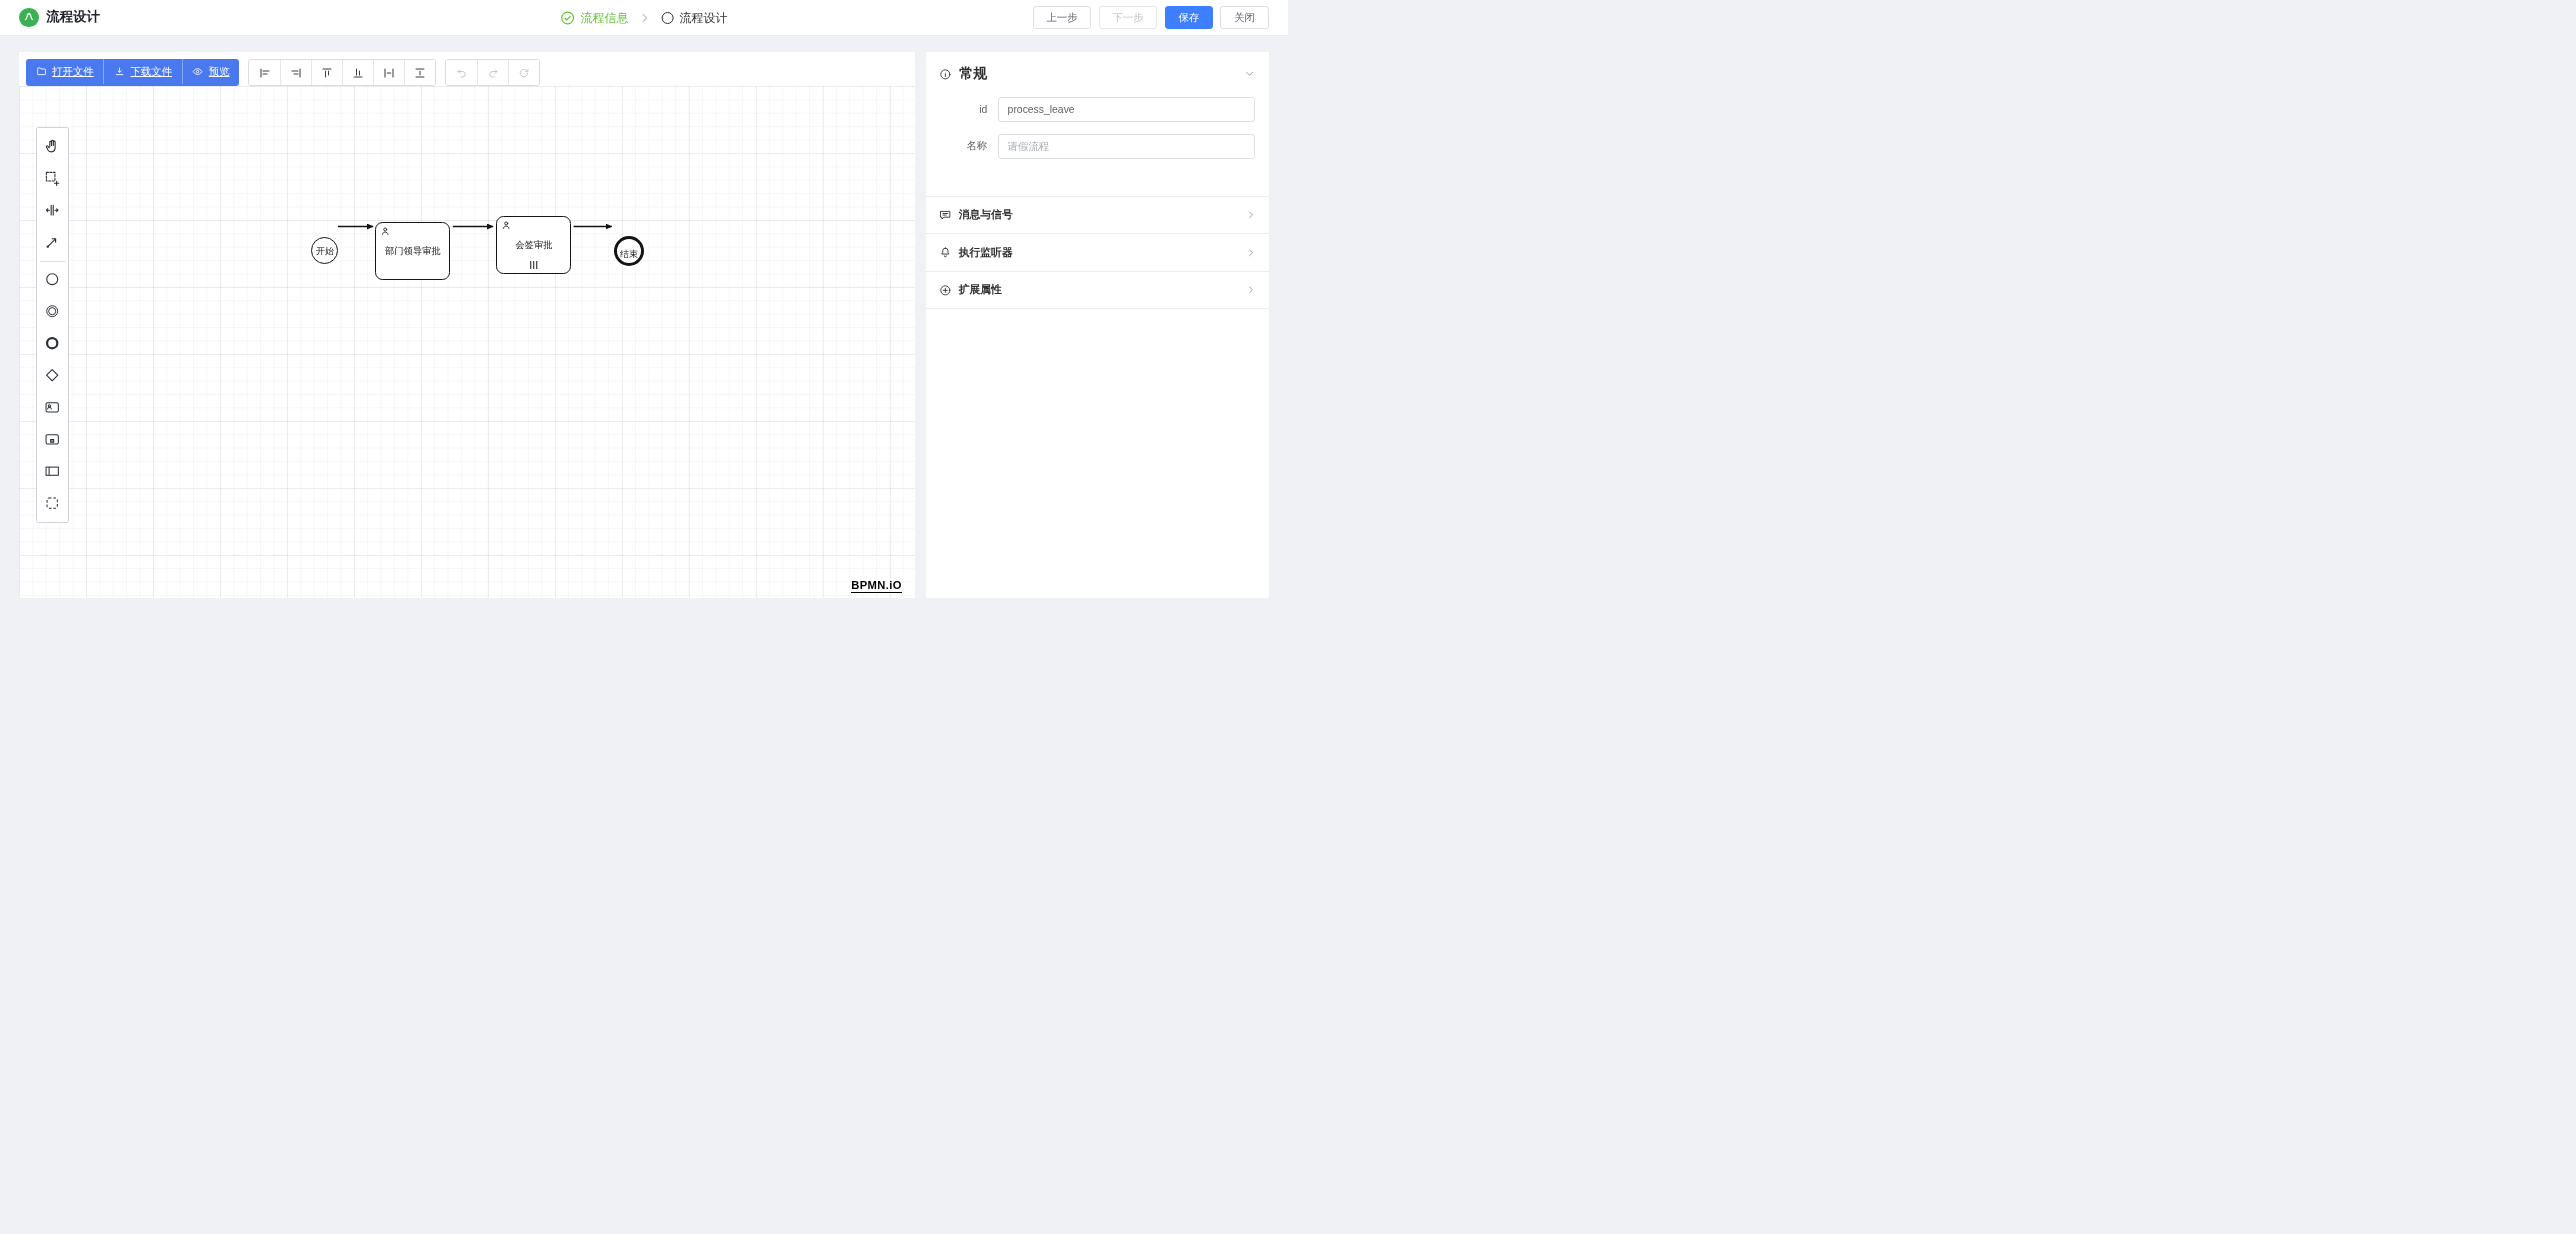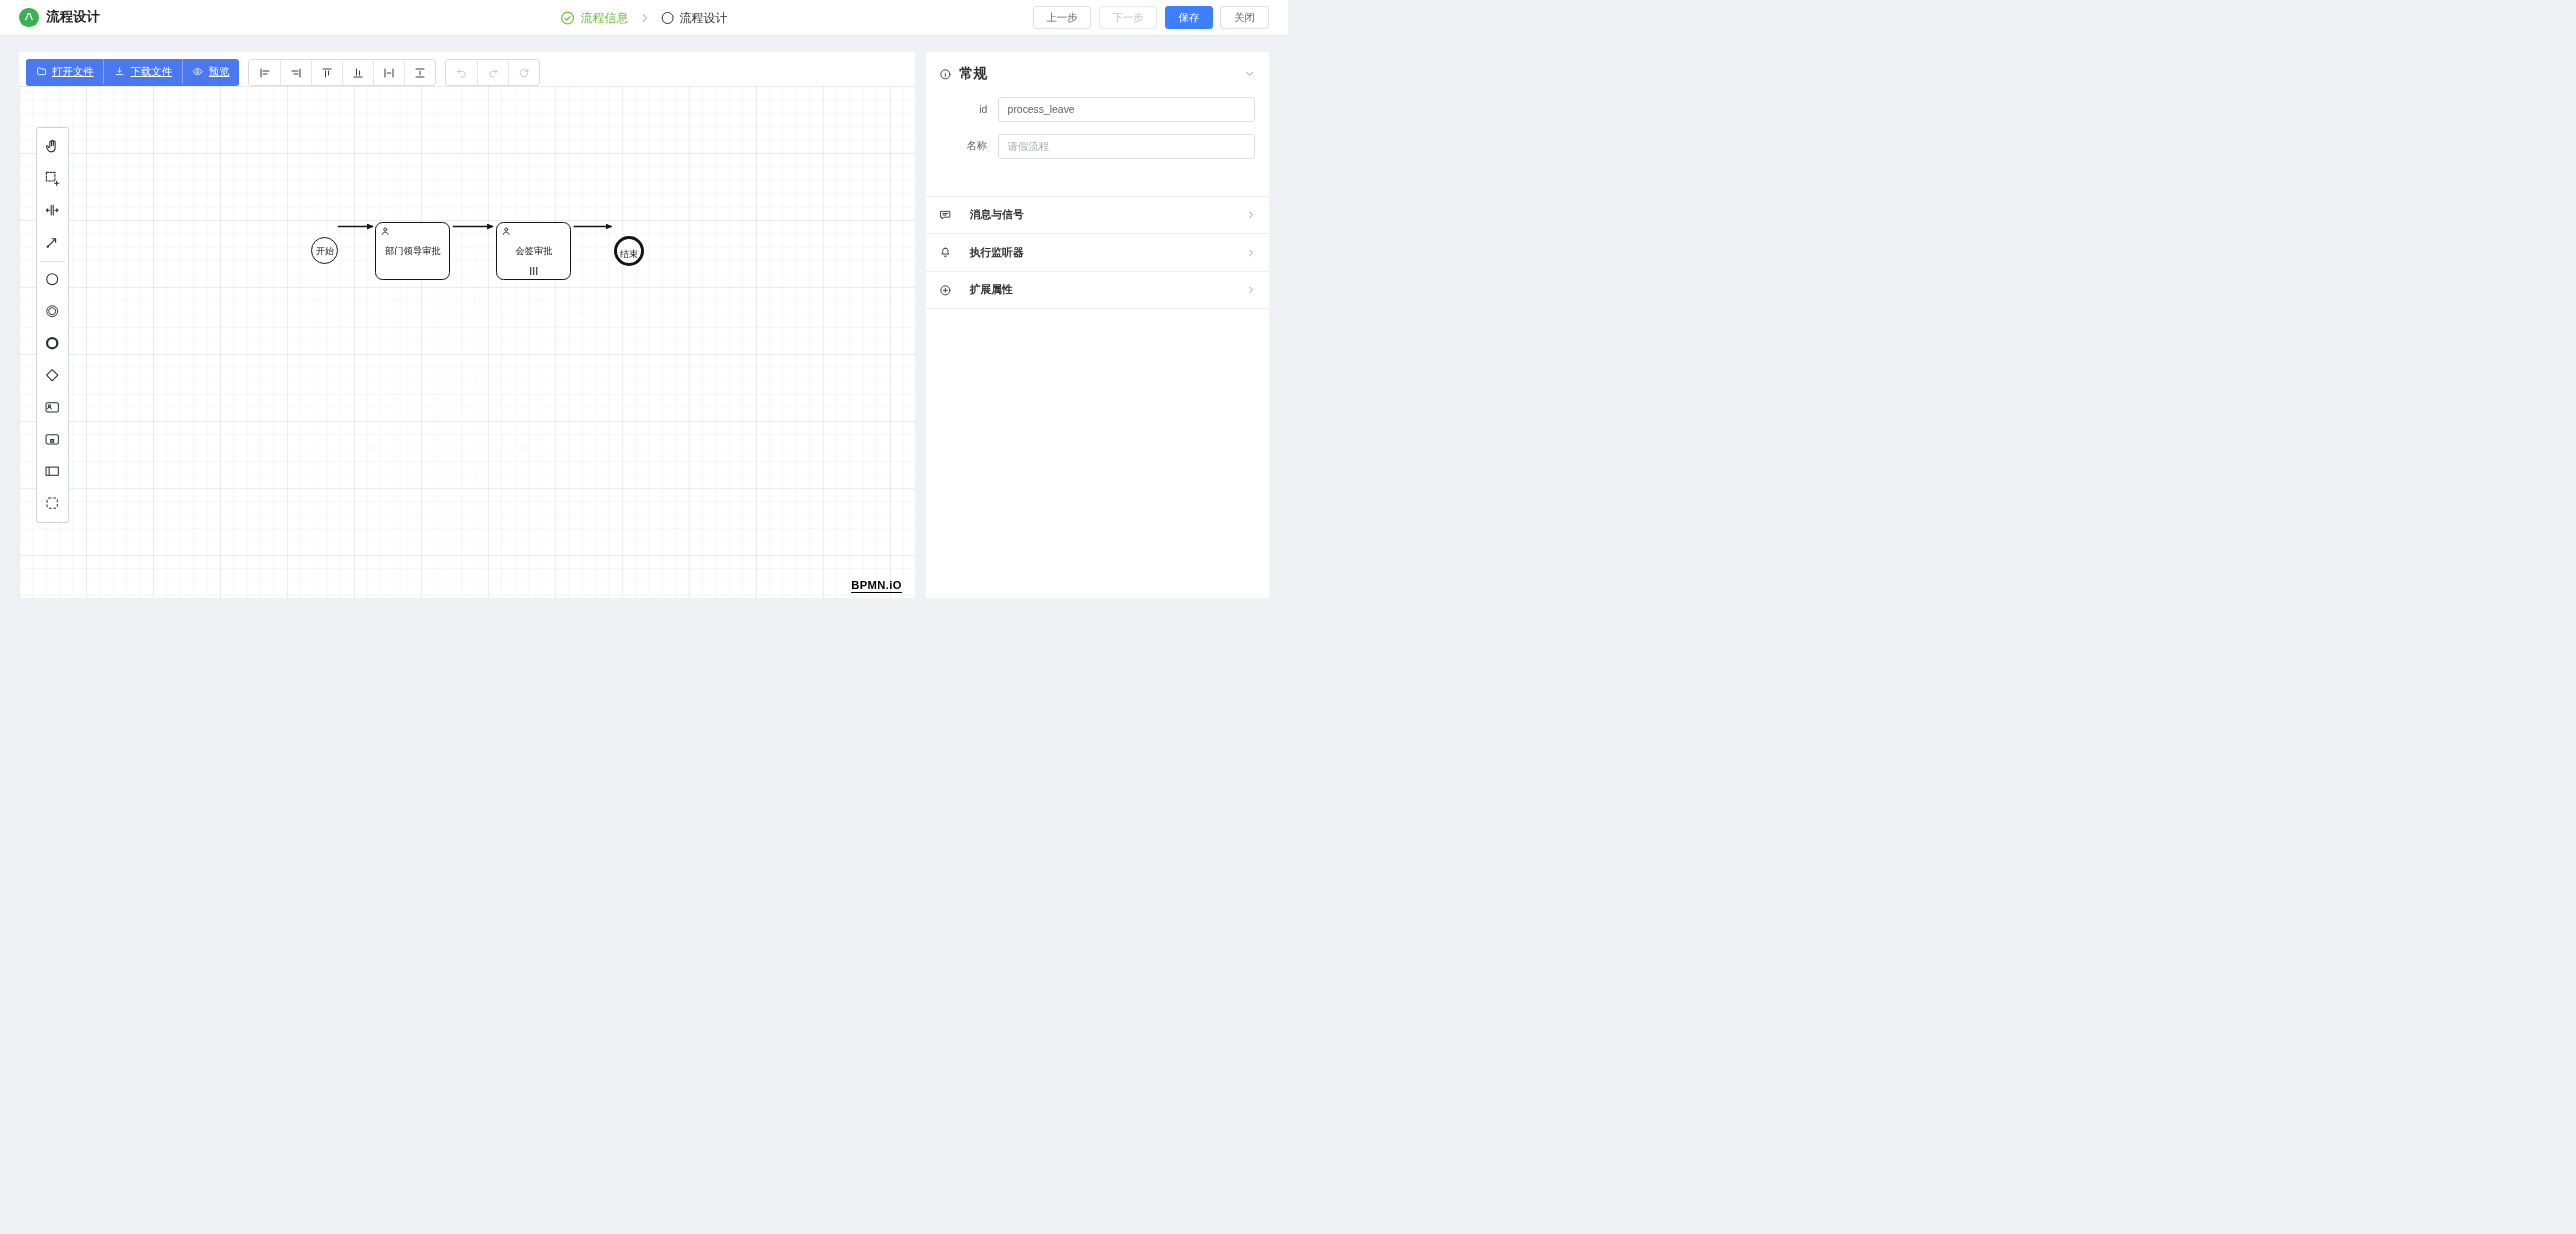--- a/index.html
+++ b/index.html
@@ -95,21 +95,21 @@
   .edges { position: absolute; inset: 0; z-index: 2; pointer-events: none; }
   .node { position: absolute; z-index: 2; background: #fff; margin-top: 24px; }
   .start-event { left: 292px; top: 161px; width: 27px; height: 27px; border: 1.5px solid #141414; border-radius: 50%; cursor: pointer; }
   .end-event { left: 595px; top: 160px; width: 30px; height: 30px; border: 3px solid #141414; border-radius: 50%; cursor: pointer; }
   .task {
     width: 75px; height: 58px; border: 1.5px solid #141414; border-radius: 7.5px;
     display: flex; align-items: center; justify-content: center; font-size: 9.3px; color: #141414;
     cursor: pointer;
   }
   .task-1 { left: 356px; top: 146px; }
-  .task-2 { left: 477px; top: 146px; }
+  .task-2 { left: 477px; top: 140px; }
   .task .person { position: absolute; left: 3.7px; top: 3px; display: inline-flex; }
   .mi-marker { position: absolute; bottom: 4.5px; left: 50%; transform: translateX(-50%); display: flex; gap: 1.5px; }
   .mi-marker i { display: block; width: 1.5px; height: 7.5px; background: #141414; }
   .node-label { position: absolute; z-index: 2; width: 45px; text-align: center; font-size: 9px; color: #141414; }
   .start-label { left: 283px; top: 193px; }
   .end-label { left: 587px; top: 196px; }
 
   .watermark {
     position: absolute; z-index: 2; right: 13.4px; bottom: 4.5px;
     font-size: 11.2px; font-weight: 800; letter-spacing: 0.4px; color: #000;
@@ -131,21 +131,21 @@
   }
   .form-input {
     flex: 1; margin-right: 13.4px; height: 25px; border: 0.7px solid #dcdfe6; border-radius: 3px;
     padding: 0 9px; font-size: 10.4px; color: #606266; outline: none; background: #fff;
     font-family: inherit;
   }
   .form-input::placeholder { color: #a8abb2; }
 
   .panel-sections { margin-top: 18px; }
   .prow {
-    display: flex; align-items: center; gap: 18px; padding: 11.2px 13.4px;
+    display: flex; align-items: center; gap: 7px; padding: 11.2px 13.4px;
     border-top: 0.7px solid #e9ecf0; cursor: pointer;
   }
   .prow:last-child { border-bottom: 0.7px solid #e9ecf0; }
   .prow .plabel { font-size: 10.8px; font-weight: 600; color: #303133; }
   .prow .chev { margin-left: auto; color: #8d929b; display: inline-flex; }
 
   svg { display: block; }
 </style>
 </head>
 <body>

